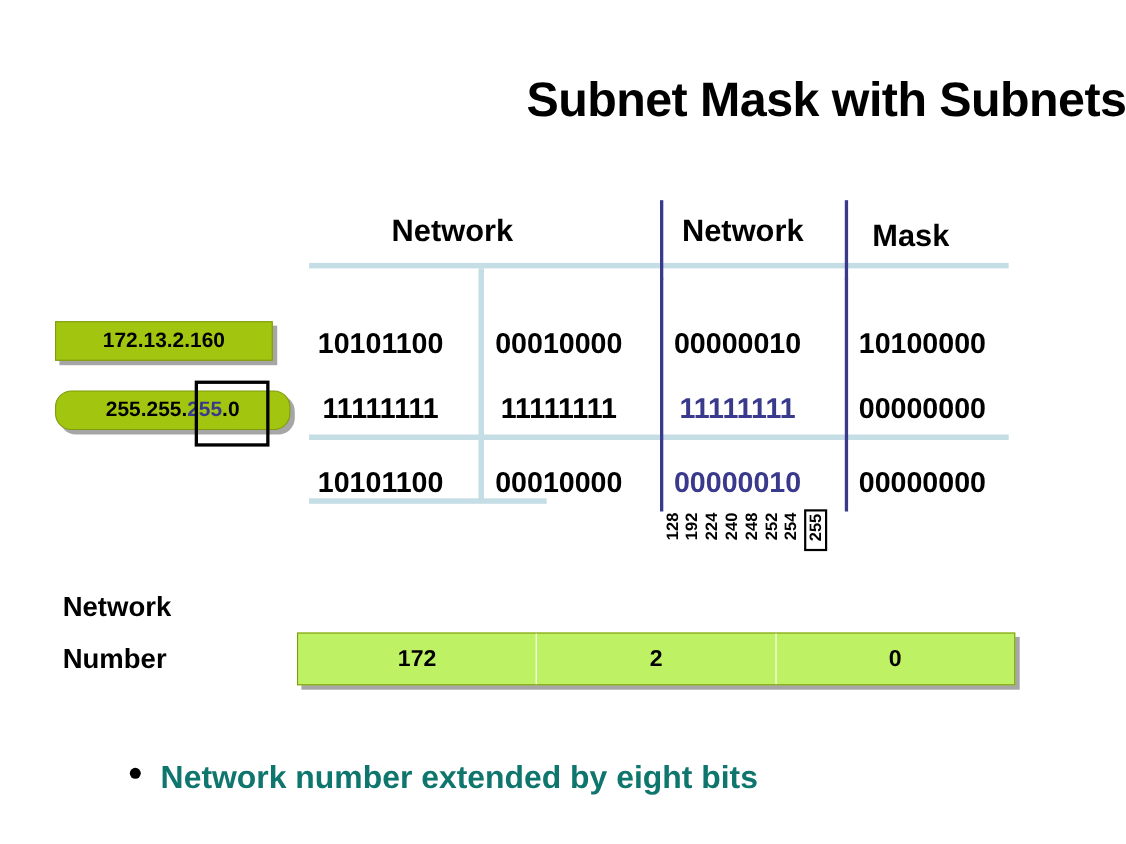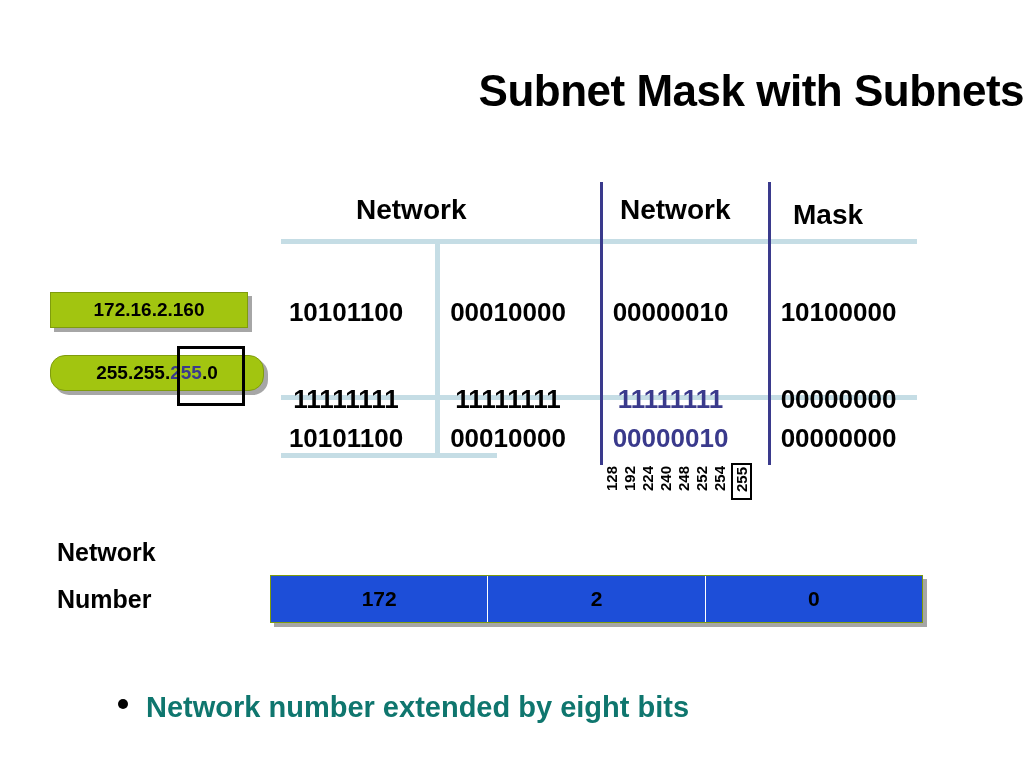--- a/index.html
+++ b/index.html
@@ -71,21 +71,21 @@
   .binrow {
     position: absolute;
     left: 281px;
     width: 640px;
     height: 30px;
     font-size: 26px;
     font-weight: bold;
     color: #000000;
   }
   #binrow-1 { top: 297px; }
-  #binrow-2 { top: 356px; margin-top: 28px; }
+  #binrow-2 { top: 356px; }
   #binrow-3 { top: 423px; }
 
   .octet {
     position: absolute;
     text-align: center;
     white-space: nowrap;
   }
   .octet.o1 { left: 0px;   width: 130px; }
   .octet.o2 { left: 162px; width: 130px; }
   .octet.o3 { left: 322px; width: 135px; }
@@ -160,21 +160,21 @@
   }
   #nn-line1 { top: 538px; }
   #nn-line2 { top: 585px; }
 
   #nn-strip {
     position: absolute;
     left: 270px;
     top: 575px;
     width: 651px;
     height: 46px;
-    background: #1d4ed8;
+    background: #bef264;
     border: 1px solid #7f9c0d;
     box-shadow: 4px 4px 0 rgba(0,0,0,0.35);
     display: flex;
   }
   #nn-strip .cell {
     flex: 1 1 0;
     display: flex;
     align-items: center;
     justify-content: center;
     font-size: 21px;
@@ -238,21 +238,21 @@
   <span class="octet o4">00000000</span>
 </div>
 
 <div class="binrow" id="binrow-3">
   <span class="octet o1">10101100</span>
   <span class="octet o2">00010000</span>
   <span class="octet o3 blue">00000010</span>
   <span class="octet o4">00000000</span>
 </div>
 
-<div class="green-box" id="addr-box">172.16.2.160</div>
+<div class="green-box" id="addr-box">172.13.2.160</div>
 <div class="green-box" id="mask-box">
   <span class="mask-seg">255.255.</span>
     <span class="mask-seg hl">255</span>
     <span class="mask-seg">.0</span>
 </div>
 <div id="mask-outline"></div>
 
 <div class="ticks">
   <span class="tick">128</span>
   <span class="tick">192</span>

